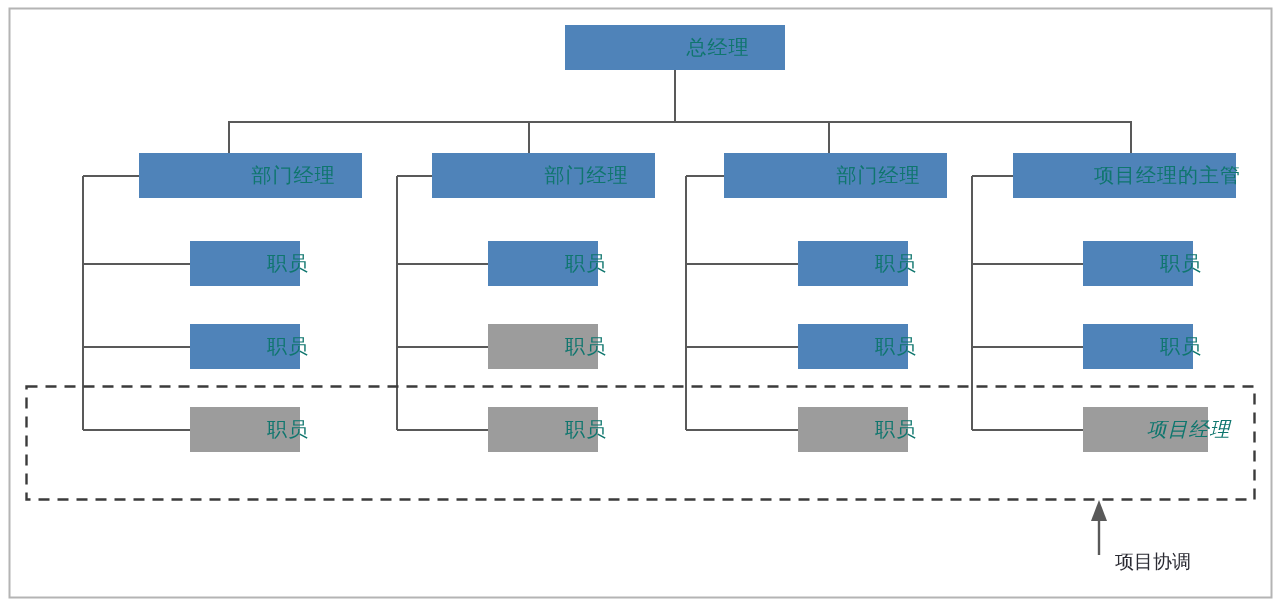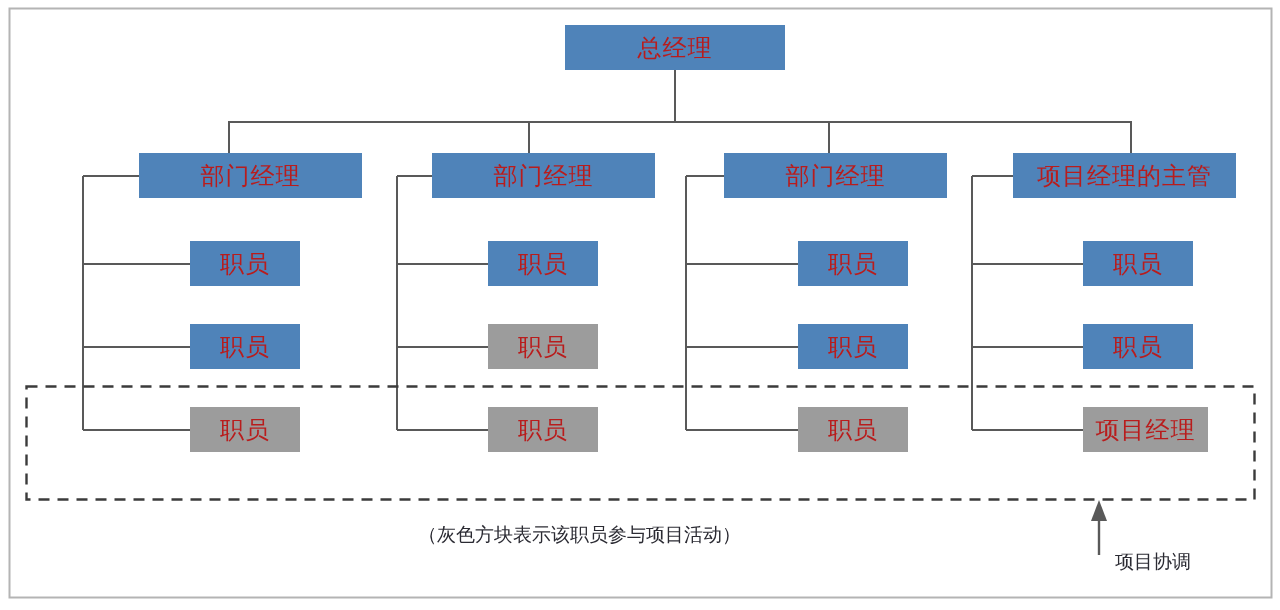--- a/index.html
+++ b/index.html
@@ -6,26 +6,27 @@
   body{
     width:1280px;height:610px;
     font-family:"DejaVu Sans","Liberation Sans",sans-serif;
     -webkit-font-smoothing:antialiased;
   }
   #stage{position:relative;width:1280px;height:610px;overflow:hidden;background:#fff;}
   svg.layer{position:absolute;left:0;top:0;width:1280px;height:610px;}
   .nodeLabel{
     position:absolute;
     display:flex;align-items:center;justify-content:center;
-    color:#b91c1c;
-    font-size:24px;
+    color:#0f766e;
+    font-size:20px;
     letter-spacing:1px;
     white-space:nowrap;
     user-select:none;
     pointer-events:none;
+    padding-left:43px;
   }
   .capText{
     position:absolute;
     color:#2b2b33;
     font-size:19px;
     white-space:nowrap;
     user-select:none;
   }
 </style>
 </head>
@@ -110,18 +111,17 @@
   <div class="nodeLabel" style="left:488px;top:407px;width:110px;height:45px;">职员</div>
 
   <div class="nodeLabel" style="left:724px;top:153px;width:223px;height:45px;">部门经理</div>
   <div class="nodeLabel" style="left:798px;top:241px;width:110px;height:45px;">职员</div>
   <div class="nodeLabel" style="left:798px;top:324px;width:110px;height:45px;">职员</div>
   <div class="nodeLabel" style="left:798px;top:407px;width:110px;height:45px;">职员</div>
 
   <div class="nodeLabel" style="left:1013px;top:153px;width:223px;height:45px;">项目经理的主管</div>
   <div class="nodeLabel" style="left:1083px;top:241px;width:110px;height:45px;">职员</div>
   <div class="nodeLabel" style="left:1083px;top:324px;width:110px;height:45px;">职员</div>
-  <div class="nodeLabel" style="left:1083px;top:407px;width:125px;height:45px;">项目经理</div>
+  <div class="nodeLabel" style="left:1083px;top:407px;width:125px;height:45px;font-style:italic;">项目经理</div>
 
-  <div class="capText" style="left:418px;top:522px;">（灰色方块表示该职员参与项目活动）</div>
   <div class="capText" style="left:1115px;top:549px;">项目协调</div>
 
 </div>
 
 </body></html>

